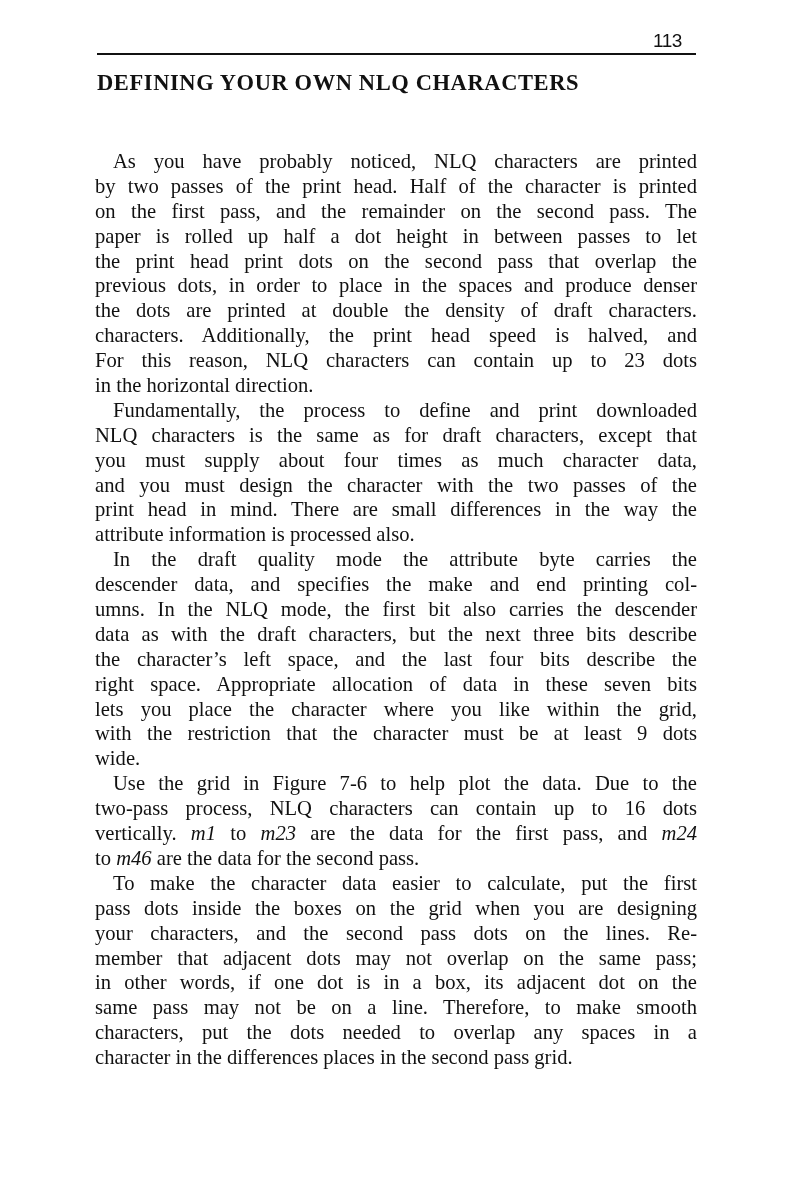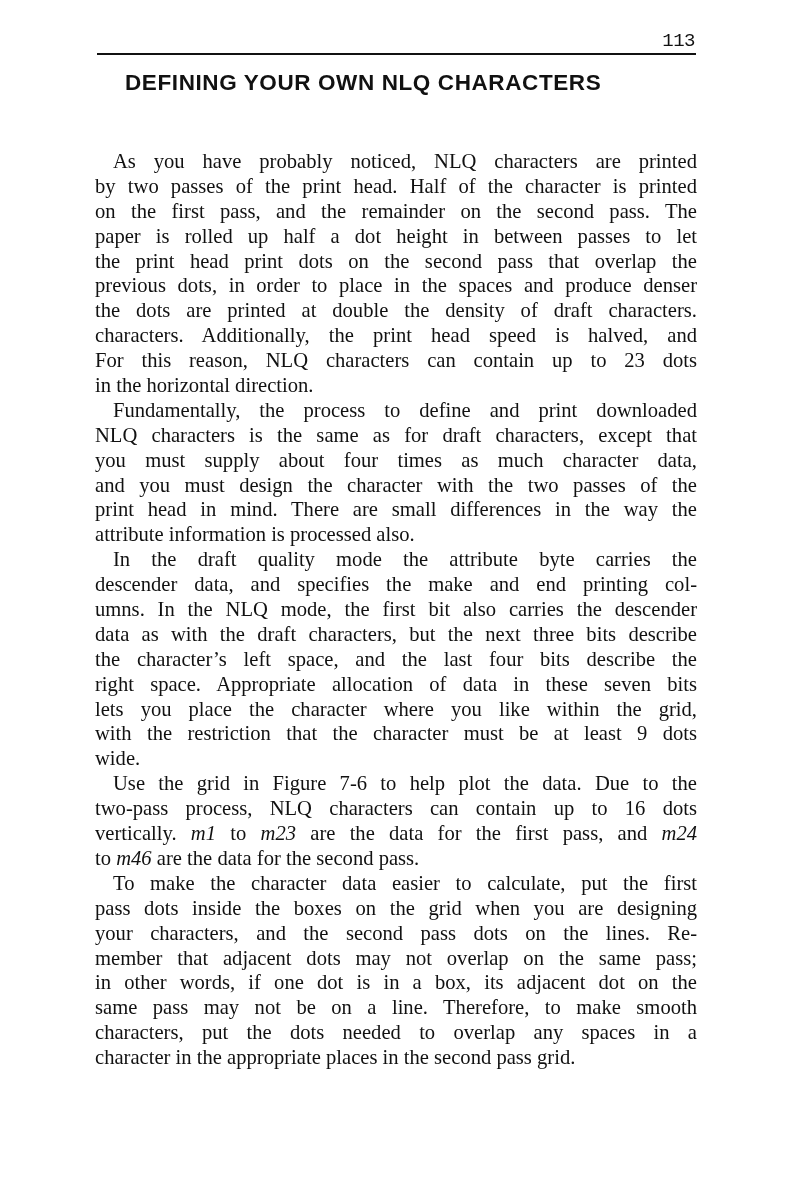--- a/index.html
+++ b/index.html
@@ -12,45 +12,44 @@
       height: 1198px;
       position: relative;
       overflow: hidden;
       color: #111111;
     }
     .page-number {
       position: absolute;
       top: 30px;
       left: 640px;
       width: 55px;
-      text-align: right;
-      font-family: Liberation Mono, monospace;
+      text-align: center;
+      font-family: Liberation Sans, sans-serif;
       font-size: 19px;
       letter-spacing: -0.5px;
       color: #111;
     }
     .header-rule {
       position: absolute;
       top: 53px;
       left: 97px;
       width: 599px;
       height: 2px;
       background: #111;
     }
     .chapter-heading {
       position: absolute;
       top: 70px;
       left: 97px;
-      font-family: Liberation Sans, sans-serif;
+      font-family: Liberation Serif, serif;
       font-weight: bold;
       font-size: 22.5px;
       letter-spacing: 0.6px;
       color: #111;
       white-space: nowrap;
-      margin-left: 28px;
     }
     .body-text {
       position: absolute;
       top: 149px;
       left: 95px;
       width: 602px;
       font-family: "Liberation Serif", serif;
       font-size: 20.6px;
       line-height: 24.9px;
       color: #111;
@@ -115,15 +114,15 @@
   <span class="line"><span>vertically. </span><span class="italic">m1</span><span> to </span><span class="italic">m23</span><span> are the data for the first pass, and </span><span class="italic">m24</span></span>
   <span class="line last"><span>to </span><span class="italic">m46</span><span> are the data for the second pass.</span></span>
 
   <span class="line indent">To make the character data easier to calculate, put the first</span>
   <span class="line">pass dots inside the boxes on the grid when you are designing</span>
   <span class="line">your characters, and the second pass dots on the lines. Re-</span>
   <span class="line">member that adjacent dots may not overlap on the same pass;</span>
   <span class="line">in other words, if one dot is in a box, its adjacent dot on the</span>
   <span class="line">same pass may not be on a line.  Therefore, to make smooth</span>
   <span class="line">characters, put the dots needed to overlap any spaces in a</span>
-  <span class="line last">character in the appropriate places in the second pass grid.</span>
+  <span class="line last">character in the differences places in the second pass grid.</span>
 
 </div>
 
 </body></html>

